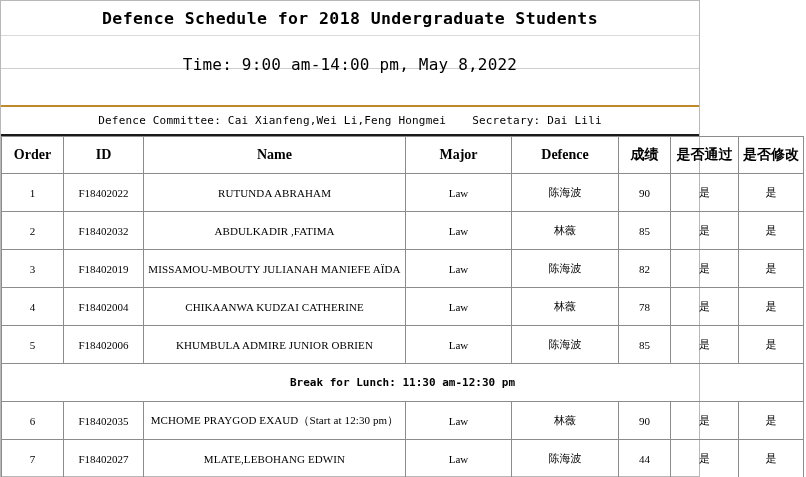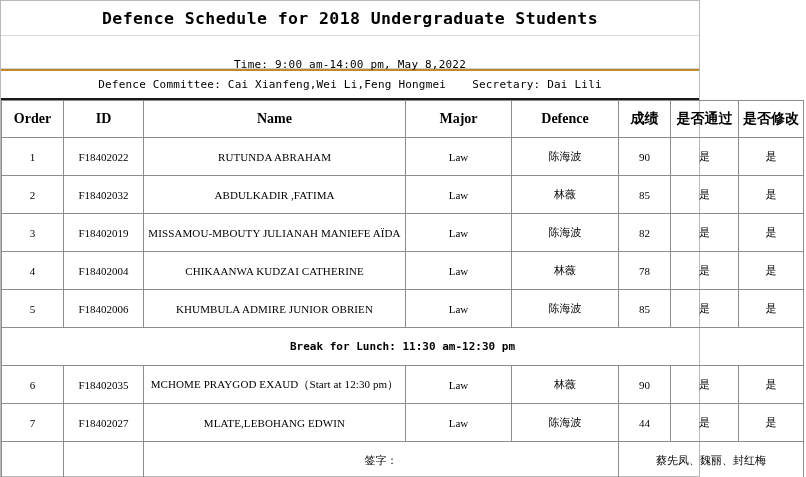--- a/index.html
+++ b/index.html
@@ -37,33 +37,34 @@
   .meta-row {
     height: 32px;
     display: flex;
     align-items: center;
     justify-content: center;
     border-bottom: 1px solid #cfcfcf;
     gap: 26px;
   }
   .meta-text {
     font-family: "DejaVu Sans Mono", monospace;
-    font-size: 11px;
+    font-size: 16px;
     letter-spacing: 0.2px;
     margin-top: 24px;
   }
   .committee-row {
     height: 31px;
     display: flex;
     align-items: center;
     justify-content: center;
     border-top: 2px solid #c08a2a;
     border-bottom: 2px solid #1a1a1a;
     box-sizing: border-box;
     gap: 26px;
+    margin-top: 36px;
   }
   .committee-text {
     font-family: "DejaVu Sans Mono", monospace;
     font-size: 11px;
     letter-spacing: 0.2px;
   }
   table.sched {
     width: 100%;
     border-collapse: collapse;
     table-layout: fixed;

